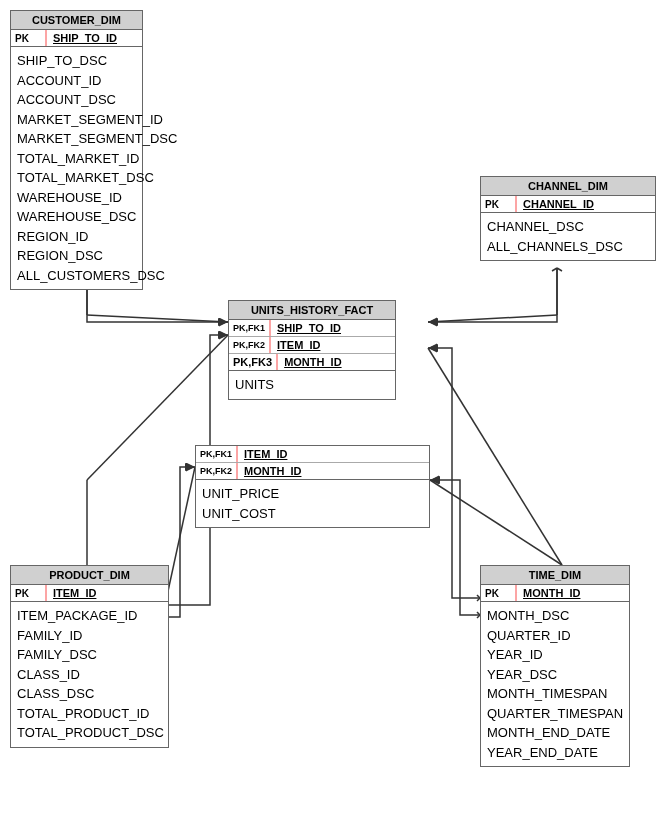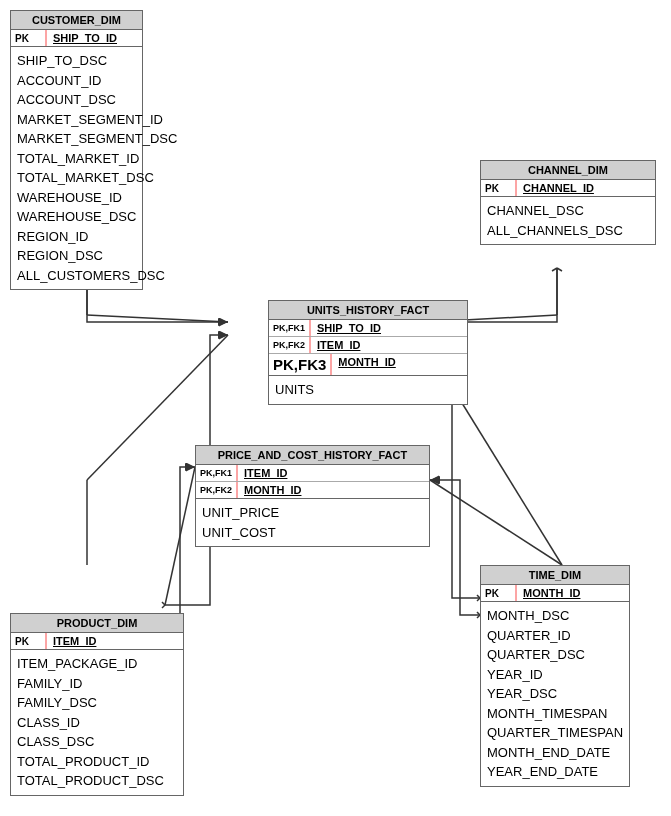--- a/index.html
+++ b/index.html
@@ -161,72 +161,71 @@
       <div class="field-row">TOTAL_MARKET_ID</div>
       <div class="field-row">TOTAL_MARKET_DSC</div>
       <div class="field-row">WAREHOUSE_ID</div>
       <div class="field-row">WAREHOUSE_DSC</div>
       <div class="field-row">REGION_ID</div>
       <div class="field-row">REGION_DSC</div>
       <div class="field-row">ALL_CUSTOMERS_DSC</div>
     </div>
   </div>
 
-  <div class="table-box" style="left:480px; top:160px; width:176px;">
+  <div class="table-box" style="left:480px; top:176px; width:176px;">
     <div class="table-header">CHANNEL_DIM</div>
     <div class="table-pk-row">
       <div class="pk-label">PK</div>
       <div class="pk-field">CHANNEL_ID</div>
     </div>
     <div class="table-fields">
       <div class="field-row">CHANNEL_DSC</div>
       <div class="field-row">ALL_CHANNELS_DSC</div>
     </div>
   </div>
 
-  <div class="table-box" style="left:228px; top:300px; width:200px;margin-left:40px;">
+  <div class="table-box" style="left:228px; top:300px; width:168px;">
     <div class="table-header">UNITS_HISTORY_FACT</div>
     <div class="multi-pk-section">
       <div class="pk-multi-row">
         <div class="pk-label" style="font-size:9px;">PK,FK1</div>
         <div class="pk-field">SHIP_TO_ID</div>
       </div>
       <div class="pk-multi-row">
         <div class="pk-label" style="font-size:9px;">PK,FK2</div>
         <div class="pk-field">ITEM_ID</div>
       </div>
       <div class="pk-multi-row">
-        <div class="pk-label" style="font-size:15px;">PK,FK3</div>
+        <div class="pk-label" style="font-size:11px;">PK,FK3</div>
         <div class="pk-field">MONTH_ID</div>
       </div>
     </div>
     <div class="table-fields">
       <div class="field-row">UNITS</div>
     </div>
   </div>
 
   <div class="table-box" style="left:195px; top:445px; width:235px;">
-    <div class="table-header">PRICE_AND_COST_HISTORY_FACT</div>
     <div class="multi-pk-section">
       <div class="pk-multi-row">
         <div class="pk-label" style="font-size:9px;">PK,FK1</div>
         <div class="pk-field">ITEM_ID</div>
       </div>
       <div class="pk-multi-row">
         <div class="pk-label" style="font-size:9px;">PK,FK2</div>
         <div class="pk-field">MONTH_ID</div>
       </div>
     </div>
     <div class="table-fields">
       <div class="field-row">UNIT_PRICE</div>
       <div class="field-row">UNIT_COST</div>
     </div>
   </div>
 
-  <div class="table-box" style="left:10px; top:565px; width:174px;margin-top:48px;">
+  <div class="table-box" style="left:10px; top:565px; width:159px;">
     <div class="table-header">PRODUCT_DIM</div>
     <div class="table-pk-row">
       <div class="pk-label">PK</div>
       <div class="pk-field">ITEM_ID</div>
     </div>
     <div class="table-fields">
       <div class="field-row">ITEM_PACKAGE_ID</div>
       <div class="field-row">FAMILY_ID</div>
       <div class="field-row">FAMILY_DSC</div>
       <div class="field-row">CLASS_ID</div>
@@ -238,21 +237,20 @@
 
   <div class="table-box" style="left:480px; top:565px; width:150px;">
     <div class="table-header">TIME_DIM</div>
     <div class="table-pk-row">
       <div class="pk-label">PK</div>
       <div class="pk-field">MONTH_ID</div>
     </div>
     <div class="table-fields">
       <div class="field-row">MONTH_DSC</div>
       <div class="field-row">QUARTER_ID</div>
-      <div class="field-row">QUARTER_DSC</div>
       <div class="field-row">YEAR_ID</div>
       <div class="field-row">YEAR_DSC</div>
       <div class="field-row">MONTH_TIMESPAN</div>
       <div class="field-row">QUARTER_TIMESPAN</div>
       <div class="field-row">MONTH_END_DATE</div>
       <div class="field-row">YEAR_END_DATE</div>
     </div>
   </div>
 
 </div>

